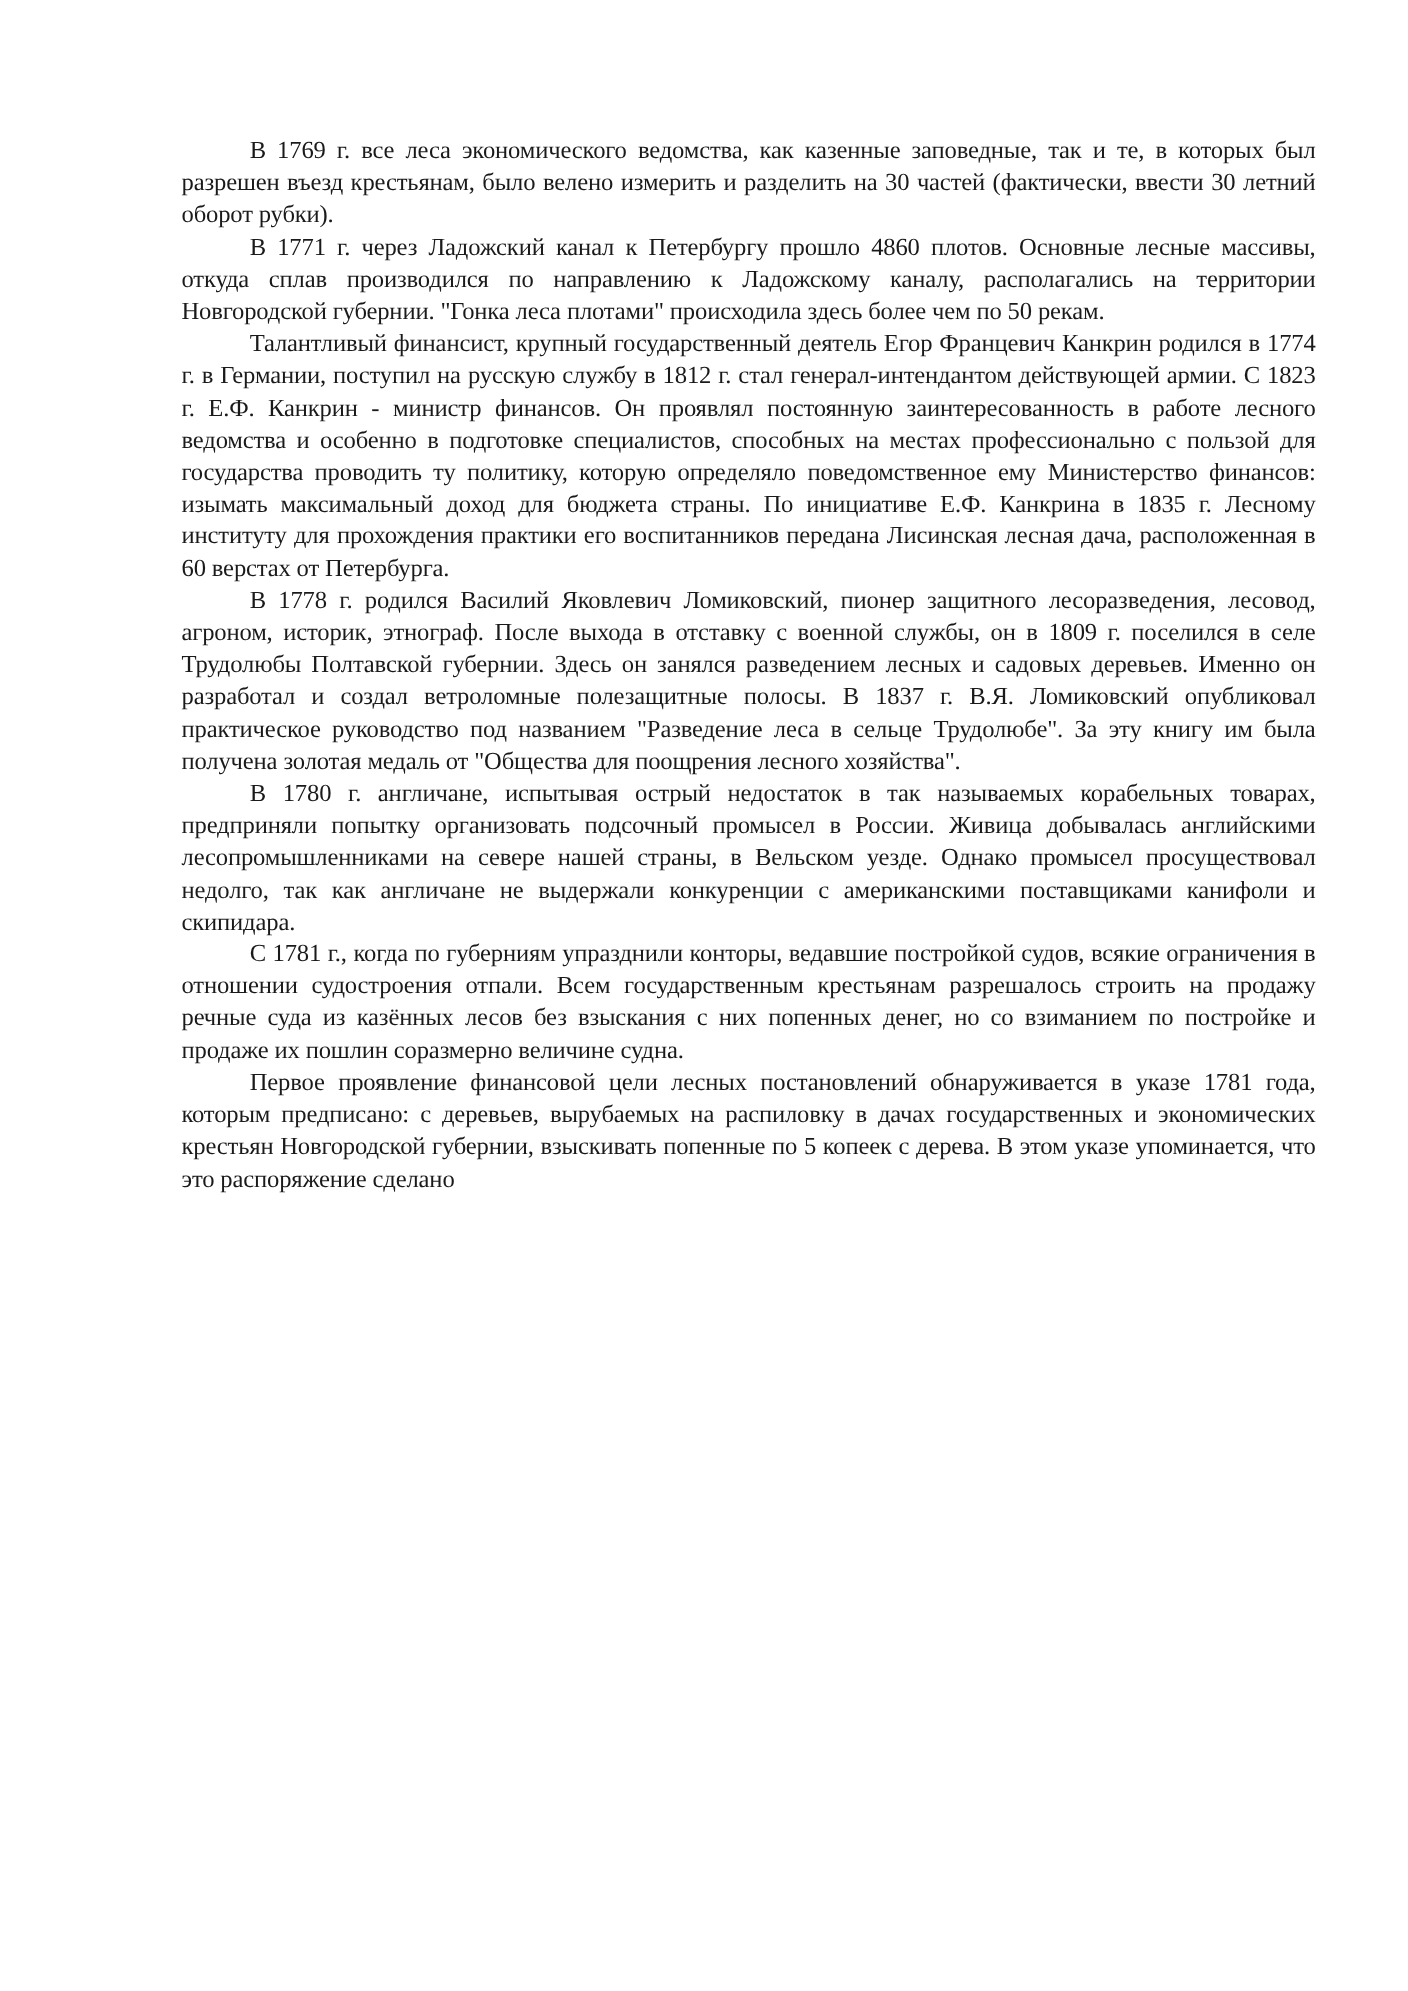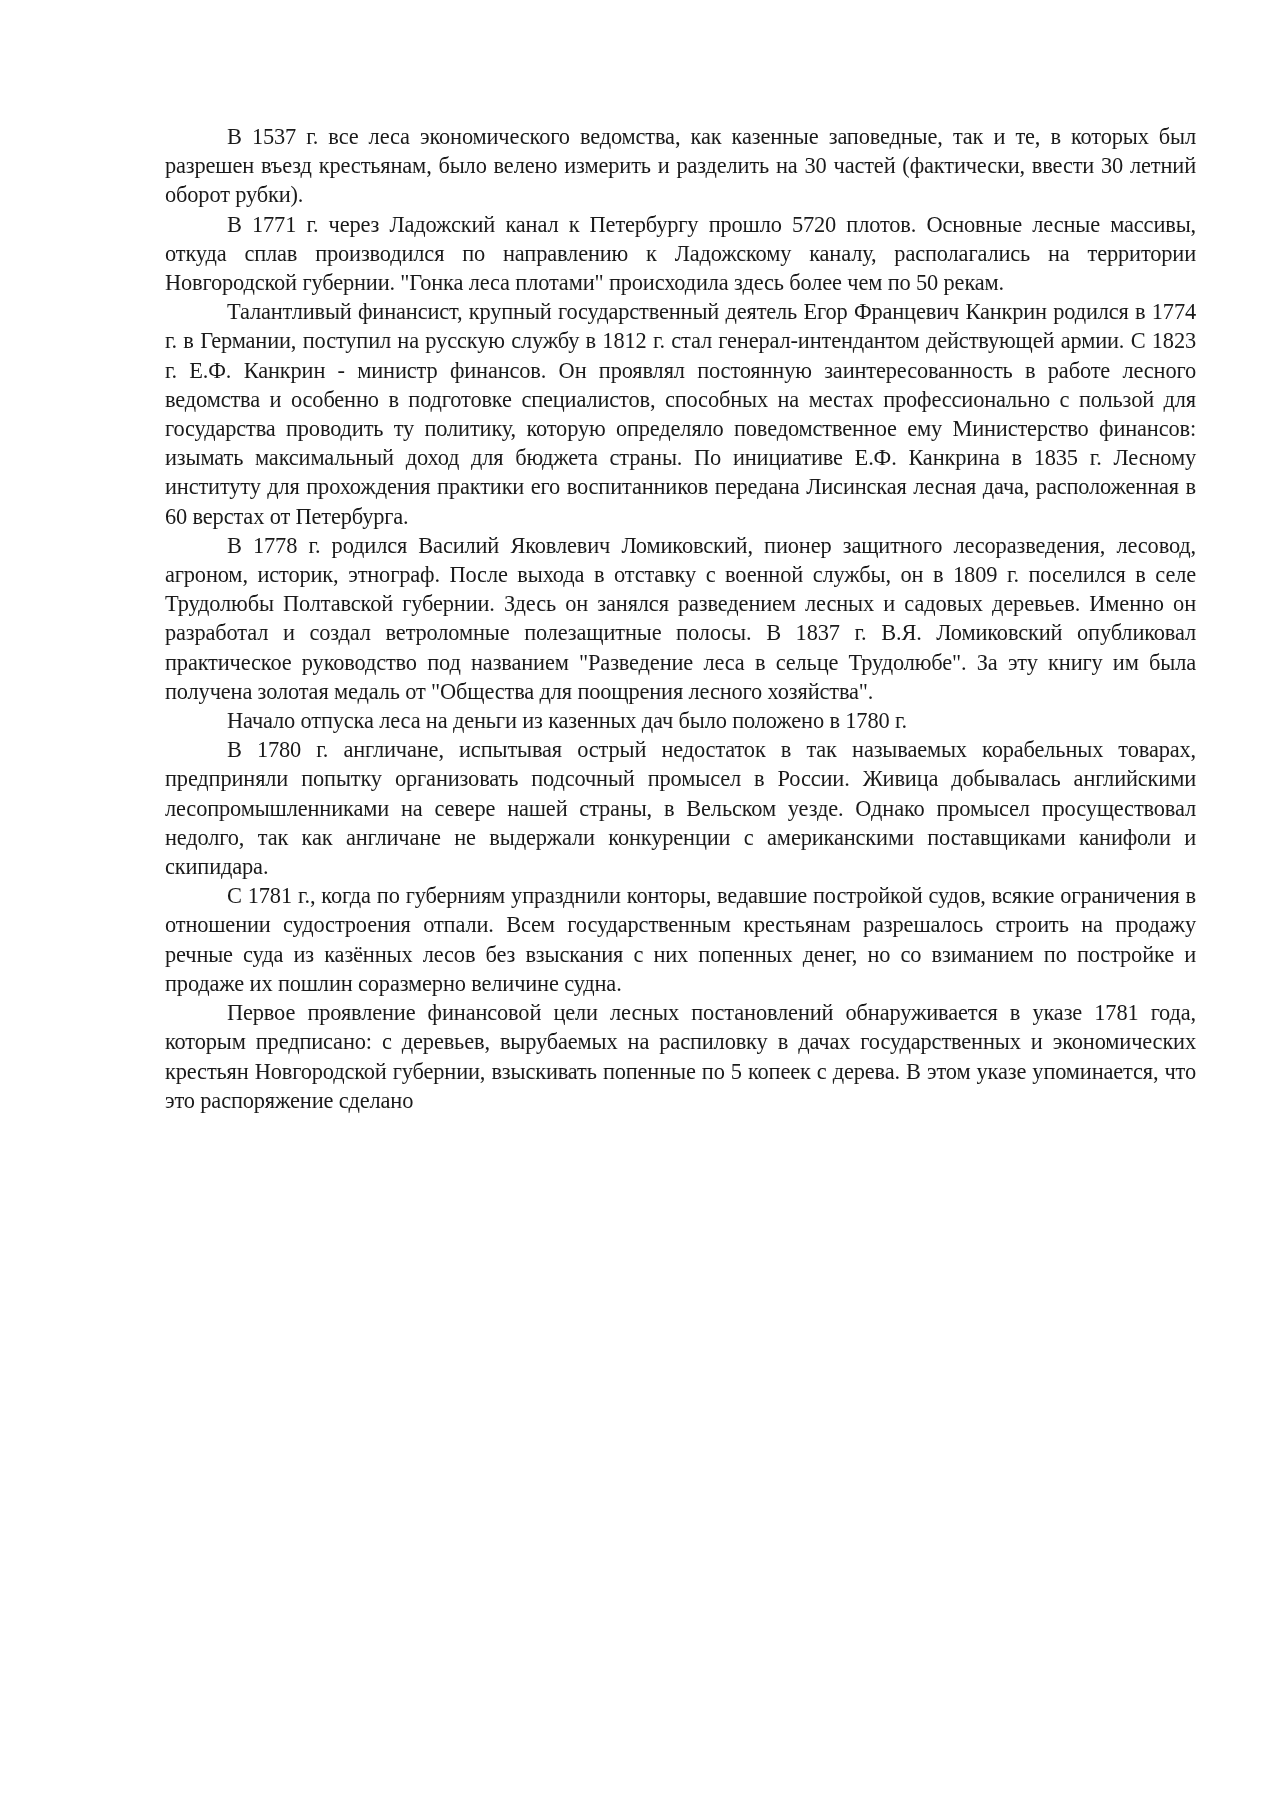--- a/index.html
+++ b/index.html
@@ -27,21 +27,20 @@
     }
     .para {
       margin: 0;
       text-indent: 62px;
     }
   </style>
 </head>
 <body>
 
 <div class="page">
-  <p class="para">В 1537 г. все леса экономического ведомства, как казенные заповедные, так и те, в которых был разрешен въезд крестьянам, было велено измерить и разделить на 30 частей (фактически, ввести 30 летний оборот рубки).</p>
-  <p class="para">В 1771 г. через Ладожский канал к Петербургу прошло 5720 плотов. Основные лесные массивы, откуда сплав производился по направлению к Ладожскому каналу, располагались на территории Новгородской губернии. "Гонка леса плотами" происходила здесь более чем по 50 рекам.</p>
+  <p class="para">В 1769 г. все леса экономического ведомства, как казенные заповедные, так и те, в которых был разрешен въезд крестьянам, было велено измерить и разделить на 30 частей (фактически, ввести 30 летний оборот рубки).</p>
+  <p class="para">В 1771 г. через Ладожский канал к Петербургу прошло 4860 плотов. Основные лесные массивы, откуда сплав производился по направлению к Ладожскому каналу, располагались на территории Новгородской губернии. "Гонка леса плотами" происходила здесь более чем по 50 рекам.</p>
   <p class="para">Талантливый финансист, крупный государственный деятель Егор Францевич Канкрин родился в 1774 г. в Германии, поступил на русскую службу в 1812 г. стал генерал-интендантом действующей армии. С 1823 г. Е.Ф. Канкрин - министр финансов. Он проявлял постоянную заинтересованность в работе лесного ведомства и особенно в подготовке специалистов, способных на местах профессионально с пользой для государства проводить ту политику, которую определяло поведомственное ему Министерство финансов: изымать максимальный доход для бюджета страны. По инициативе Е.Ф. Канкрина в 1835 г. Лесному институту для прохождения практики его воспитанников передана Лисинская лесная дача, расположенная в 60 верстах от Петербурга.</p>
   <p class="para">В 1778 г. родился Василий Яковлевич Ломиковский, пионер защитного лесоразведения, лесовод, агроном, историк, этнограф. После выхода в отставку с военной службы, он в 1809 г. поселился в селе Трудолюбы Полтавской губернии. Здесь он занялся разведением лесных и садовых деревьев. Именно он разработал и создал ветроломные полезащитные полосы. В 1837 г. В.Я. Ломиковский опубликовал практическое руководство под названием "Разведение леса в сельце Трудолюбе". За эту книгу им была получена золотая медаль от "Общества для поощрения лесного хозяйства".</p>
-  <p class="para">Начало отпуска леса на деньги из казенных дач было положено в 1780 г.</p>
   <p class="para">В 1780 г. англичане, испытывая острый недостаток в так называемых корабельных товарах, предприняли попытку организовать подсочный промысел в России. Живица добывалась английскими лесопромышленниками на севере нашей страны, в Вельском уезде. Однако промысел просуществовал недолго, так как англичане не выдержали конкуренции с американскими поставщиками канифоли и скипидара.</p>
   <p class="para">С 1781 г., когда по губерниям упразднили конторы, ведавшие постройкой судов, всякие ограничения в отношении судостроения отпали. Всем государственным крестьянам разрешалось строить на продажу речные суда из казённых лесов без взыскания с них попенных денег, но со взиманием по постройке и продаже их пошлин соразмерно величине судна.</p>
   <p class="para">Первое проявление финансовой цели лесных постановлений обнаруживается в указе 1781 года, которым предписано: с деревьев, вырубаемых на распиловку в дачах государственных и экономических крестьян Новгородской губернии, взыскивать попенные по 5 копеек с дерева. В этом указе упоминается, что это распоряжение сделано</p>
 </div>
 
 </body></html>

